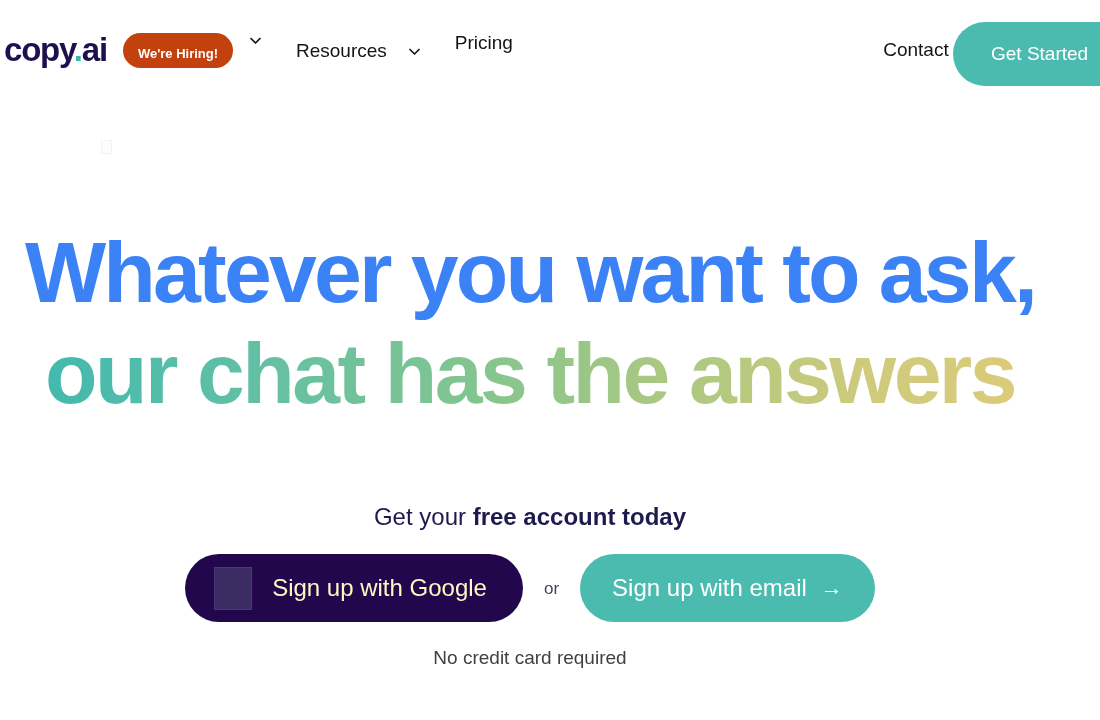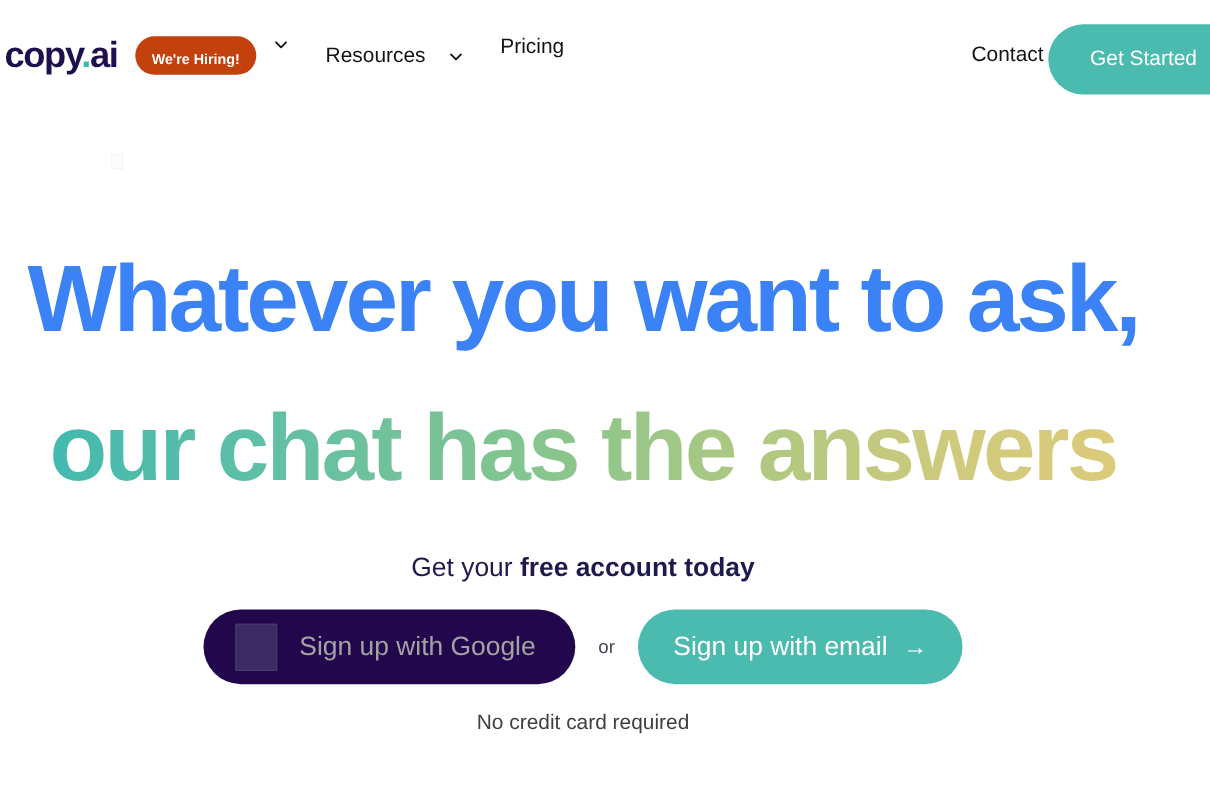--- a/index.html
+++ b/index.html
@@ -159,21 +159,20 @@
     font-size:86px;
     font-weight:bold;
     letter-spacing:-2.6px;
     line-height:1.0;
     text-align:center;
     white-space:nowrap;
     background:linear-gradient(90deg,#3cb8b0 0%, #5fbfa6 22%, #83c58f 45%, #a9c882 62%, #cfca7c 82%, #dfcb7a 100%);
     -webkit-background-clip:text;
     background-clip:text;
     color:transparent;
-    margin-top:34px;
     -webkit-text-fill-color:transparent;
   }
 
   .subhead {
     position:absolute;
     top:503px;
     left:0;
     width:1060px;
     text-align:center;
     font-size:24px;
@@ -206,21 +205,21 @@
   }
   .google-icon {
     width:38px;
     height:43px;
     background:#3b2b63;
     border:1px solid #4a3a72;
     display:block;
     flex:none;
   }
   .btn-google .label {
-    color:#a3a3a3;
+    color:#fef9c3;
     font-size:24px;
     margin-left:20px;
     white-space:nowrap;
     line-height:1;
   }
 
   .or-text {
     font-size:17px;
     color:#3f4756;
     margin:16px 21px;

